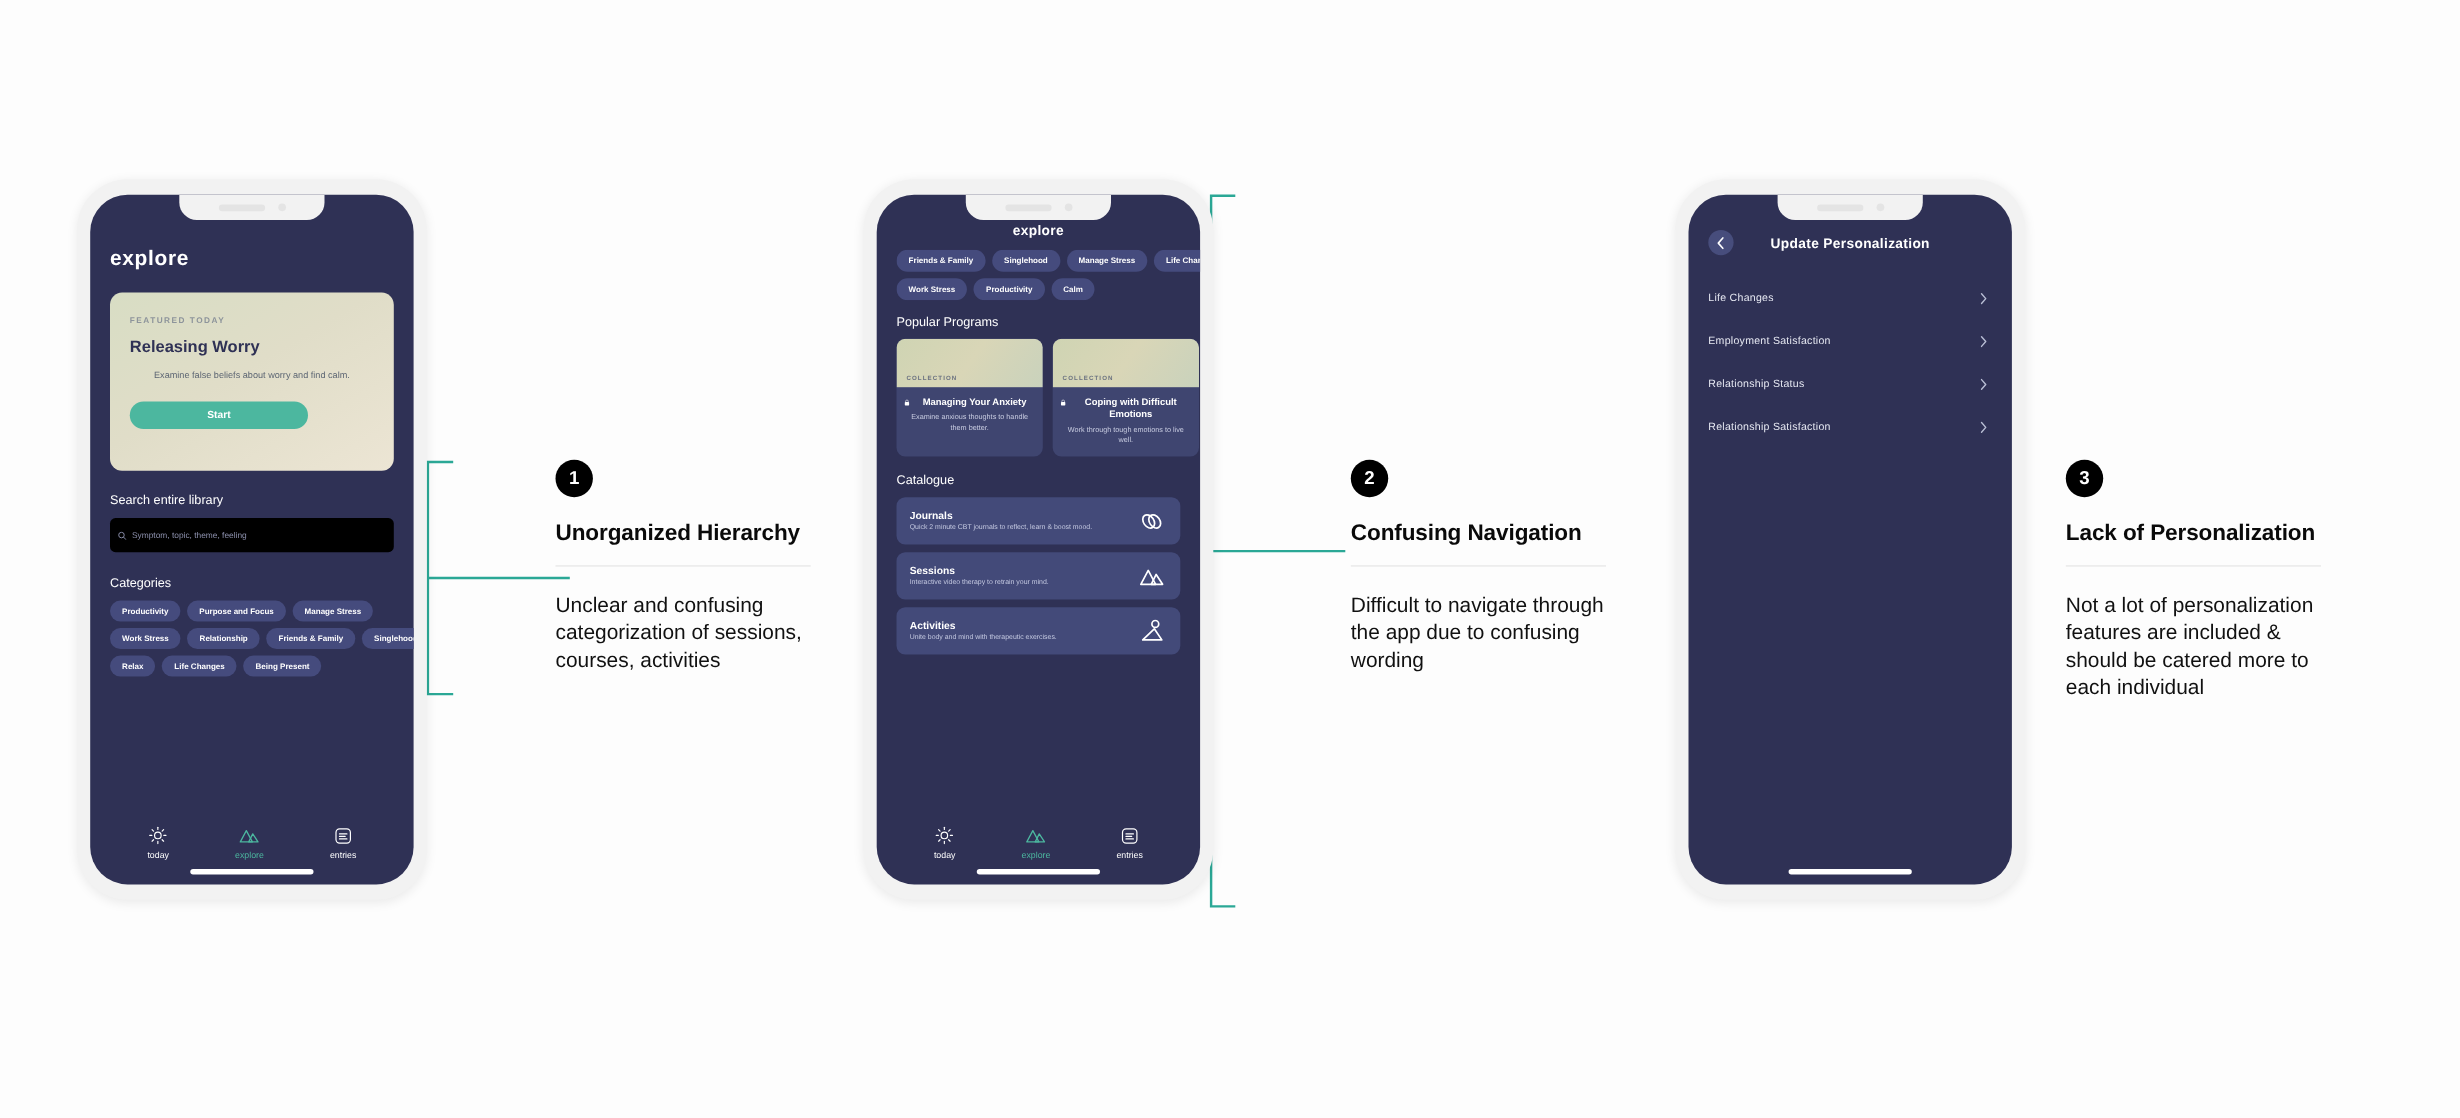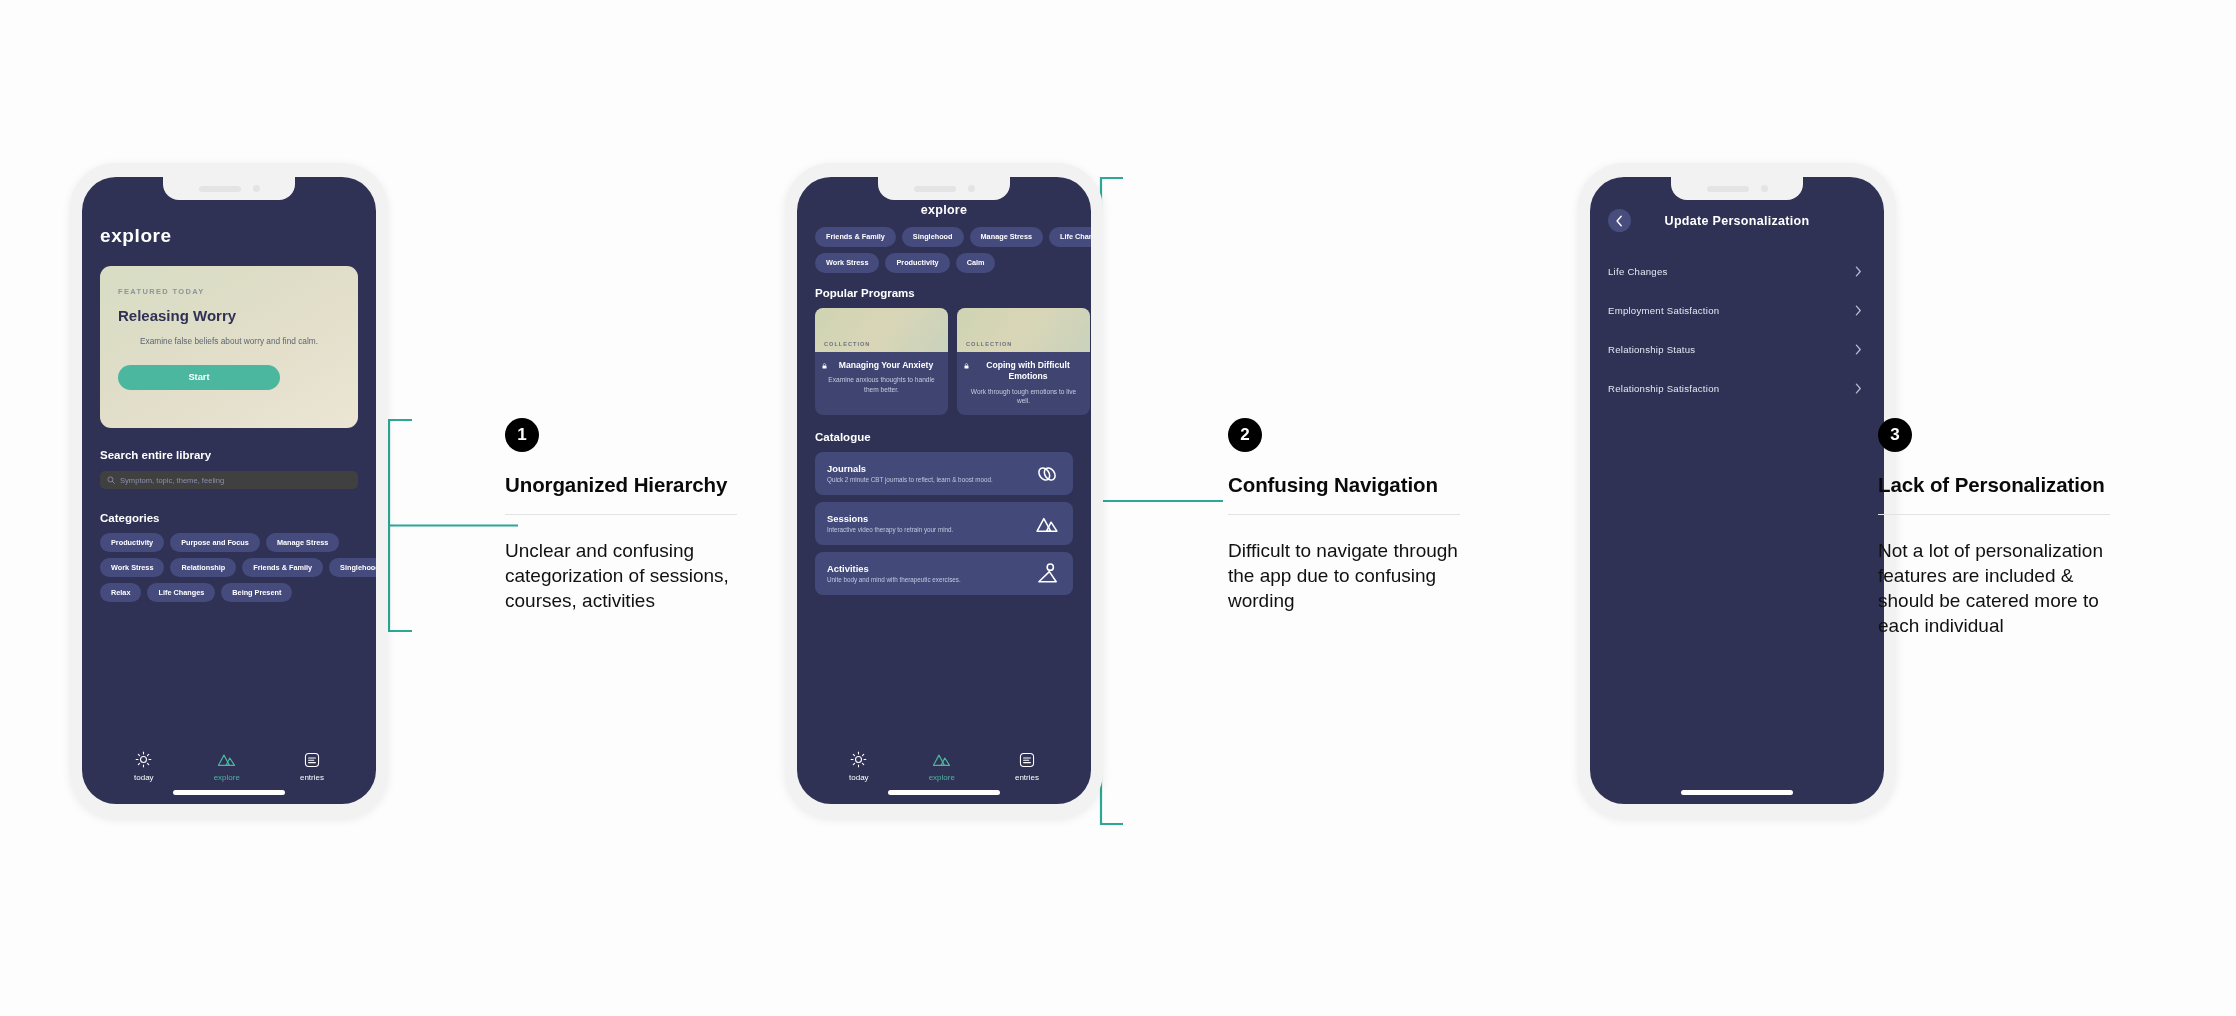--- a/index.html
+++ b/index.html
@@ -77,25 +77,25 @@
     text-align: center; margin-top: 11px;
   }
   .featured-btn {
     margin-top: 17px; width: 162px; height: 25px;
     background: #4cb79f; border-radius: 14px;
     color: #ffffff; font-size: 9.3px; font-weight: 700;
     display: flex; align-items: center; justify-content: center;
     border: none; cursor: pointer;
   }
 
-  .sec-head { color: #ffffff; font-size: 11.5px; font-weight: 700; }
+  .sec-head { color: #ffffff; font-size: 11.5px; font-weight: 400; }
   .search-head { margin-top: 21px; }
   .search-box {
-    margin-top: 10px; height: 18px; border-radius: 5px;
-    background: #404040; display: flex; align-items: center;
+    margin-top: 10px; height: 31px; border-radius: 5px;
+    background: #000000; display: flex; align-items: center;
     padding: 0 7px; gap: 5px;
   }
   .search-ph { color: #8b8fab; font-size: 7.6px; }
   .cat-head { margin-top: 23px; }
   .chips {
     margin-top: 9px; display: flex; flex-wrap: wrap;
     gap: 6px 6px; width: 300px;
   }
   .chip {
     background: #454b7d; color: #ffffff;
@@ -407,21 +407,21 @@
             <line x1="6.3" y1="14.6" x2="15.7" y2="14.6" stroke="#ffffff" stroke-width="1.4" stroke-linecap="round"></line>
           </svg>
           <span class="tab-label">entries</span>
         </div>
       </div>
 
       <div class="home-indicator"></div>
     </div>
   </div>
 
-  <div class="phone" style="left:1578px; top:163px;">
+  <div class="phone" style="left:1523px; top:163px;">
     <div class="phone-screen">
       <div class="notch">
         <div class="notch-speaker"></div>
         <div class="notch-cam"></div>
       </div>
 
       <div class="scr">
         <div class="back-btn">
           <svg width="9" height="12" viewBox="0 0 10 14">
             <path d="M7 1.5 L2.2 7 L7 12.5" fill="none" stroke="#ffffff" stroke-width="1.7" stroke-linecap="round" stroke-linejoin="round"></path>

